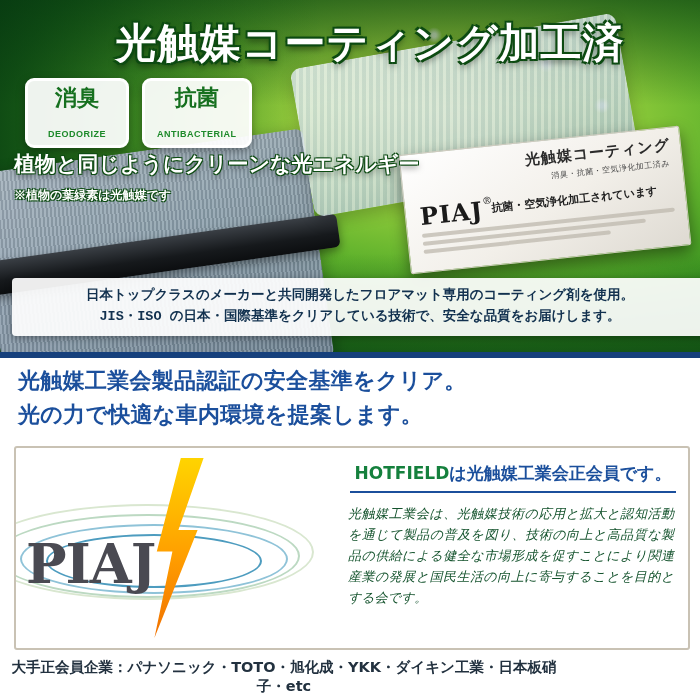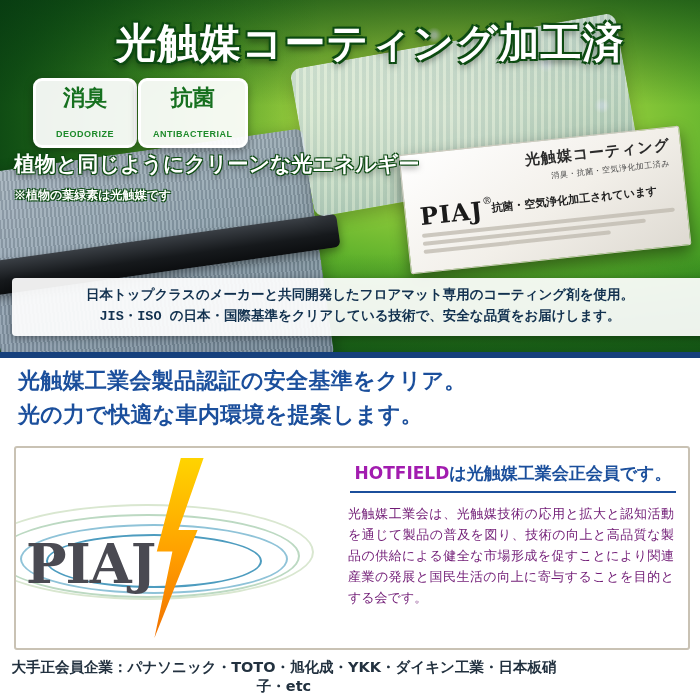--- a/index.html
+++ b/index.html
@@ -62,21 +62,21 @@
     font-size:41px;font-weight:bold;letter-spacing:1px;
     color:#ffffff;
     text-shadow:
       0 0 3px #0d4b12, 2px 2px 0 #0d4b12, -2px 2px 0 #0d4b12,
       2px -2px 0 #0d4b12, -2px -2px 0 #0d4b12, 0 4px 7px rgba(0,0,0,.55);
     z-index:6;
     padding-left:20px;
   }
 
   
-  .badges{position:absolute;left:24px;top:78px;display:flex;gap:1px;z-index:6;padding-left:9px;}
+  .badges{position:absolute;left:16px;top:78px;display:flex;gap:13px;z-index:6;padding-left:9px;}
   .badge{
     background:rgba(255,255,255,.93);
     border:3px solid #ffffff;
     border-radius:9px;
     padding:5px 12px 6px 12px;
     text-align:center;
     box-shadow:0 3px 8px rgba(0,0,0,.35);
     min-width:74px;
   }
   .badge .jp{
@@ -181,25 +181,25 @@
   .bolt{
     position:absolute;left:130px;top:10px;width:60px;height:180px;
     background:linear-gradient(180deg,#ffd400 0%,#ff9e00 55%,#f07000 100%);
     clip-path:polygon(58% 0%, 18% 52%, 44% 52%, 14% 100%, 86% 40%, 54% 40%, 96% 0%);
   }
   .card-right{position:absolute;left:330px;top:8px;width:334px;}
   .card-head{
     font-family:"DejaVu Sans",sans-serif;font-size:17px;font-weight:bold;color:#1b4f9c;
     text-align:center;padding-top:6px;
   }
-  .card-head .orange{color:#a21caf;}
+  .card-head .orange{color:#15803d;}
   .card-underline{height:2px;background:#1b4f9c;margin:6px 4px 10px 4px;}
   .card-body{
-    font-family:"DejaVu Sans",sans-serif;font-size:13px;color:#701a75;line-height:1.62;
-    padding:0 6px 0 2px;text-align:justify;
+    font-family:"DejaVu Sans",sans-serif;font-size:13px;color:#14532d;line-height:1.62;
+    padding:0 6px 0 2px;text-align:justify;font-style:italic;
   }
 
   
   .footer{
     position:absolute;left:0;top:300px;width:568px;text-align:center;
     font-family:"DejaVu Sans",sans-serif;font-size:14.5px;font-weight:bold;color:#22313f;
   }
 </style>
 </head>
 <body>

